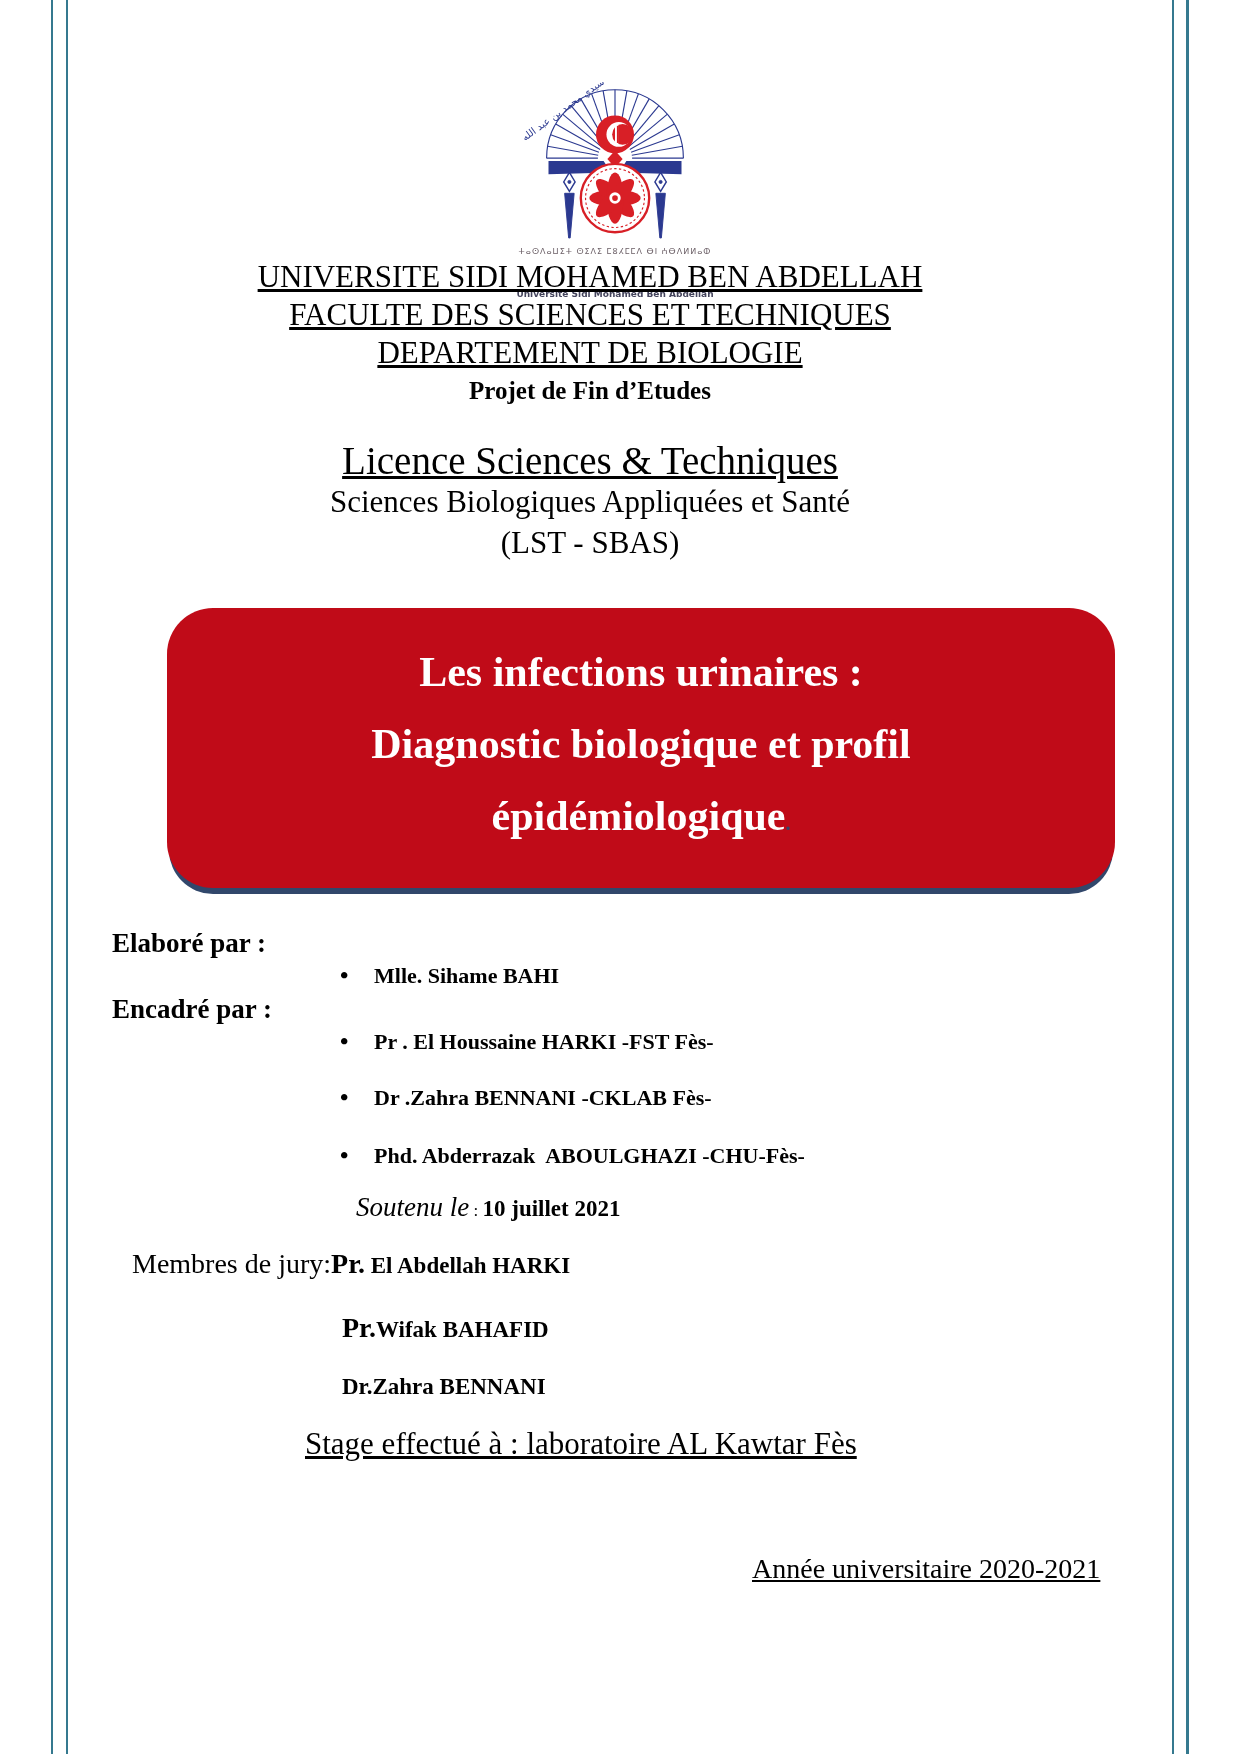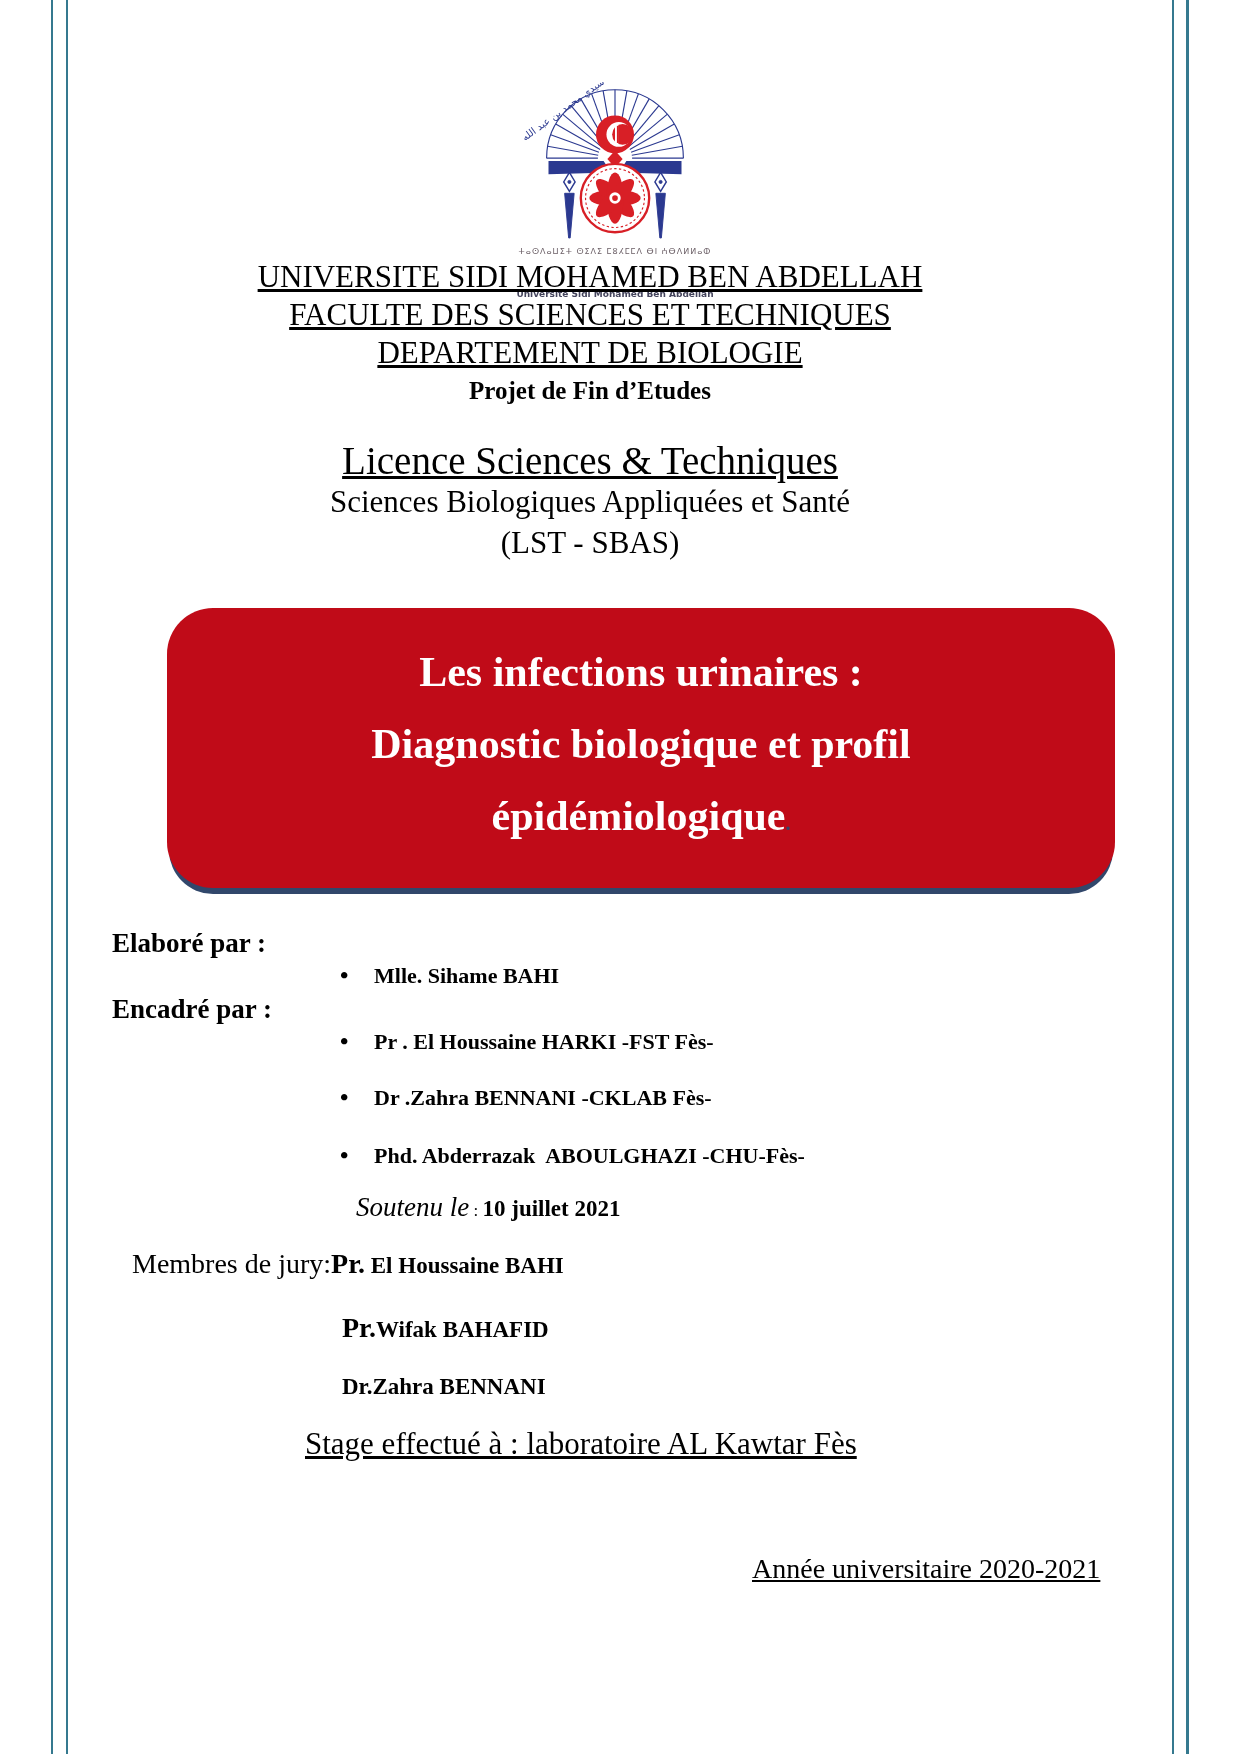--- a/index.html
+++ b/index.html
@@ -164,21 +164,21 @@
   <div class="label" style="top:994px">Encadré par :</div>
   <div class="bullet-item" style="top:1028px">Pr . El Houssaine HARKI -FST Fès-</div>
   <div class="bullet-item" style="top:1084px">Dr .Zahra BENNANI -CKLAB Fès-</div>
   <div class="bullet-item" style="top:1142px">Phd. Abderrazak  ABOULGHAZI -CHU-Fès-</div>
 
   <div class="soutenu">
     <span class="it">Soutenu le</span><span class="sep"> : </span><span class="dt">10 juillet 2021</span>
   </div>
 
   <div class="jury-line1">
-    <span class="jury-label">Membres de jury:</span><span class="jury-prefix-big">Pr.</span><span class="jury-name"> El Houssaine BAHI</span>
+    <span class="jury-label">Membres de jury:</span><span class="jury-prefix-big">Pr.</span><span class="jury-name"> El Abdellah HARKI</span>
   </div>
   <div class="jury-row2">
     <span class="jury-prefix-big">Pr.</span><span class="jury-name">Wifak BAHAFID</span>
   </div>
   <div class="jury-row3">
     <span class="jury-prefix-normal">Dr.</span><span class="jury-name">Zahra BENNANI</span>
   </div>
 
   <div class="stage">Stage effectué à : laboratoire AL Kawtar Fès</div>
 

